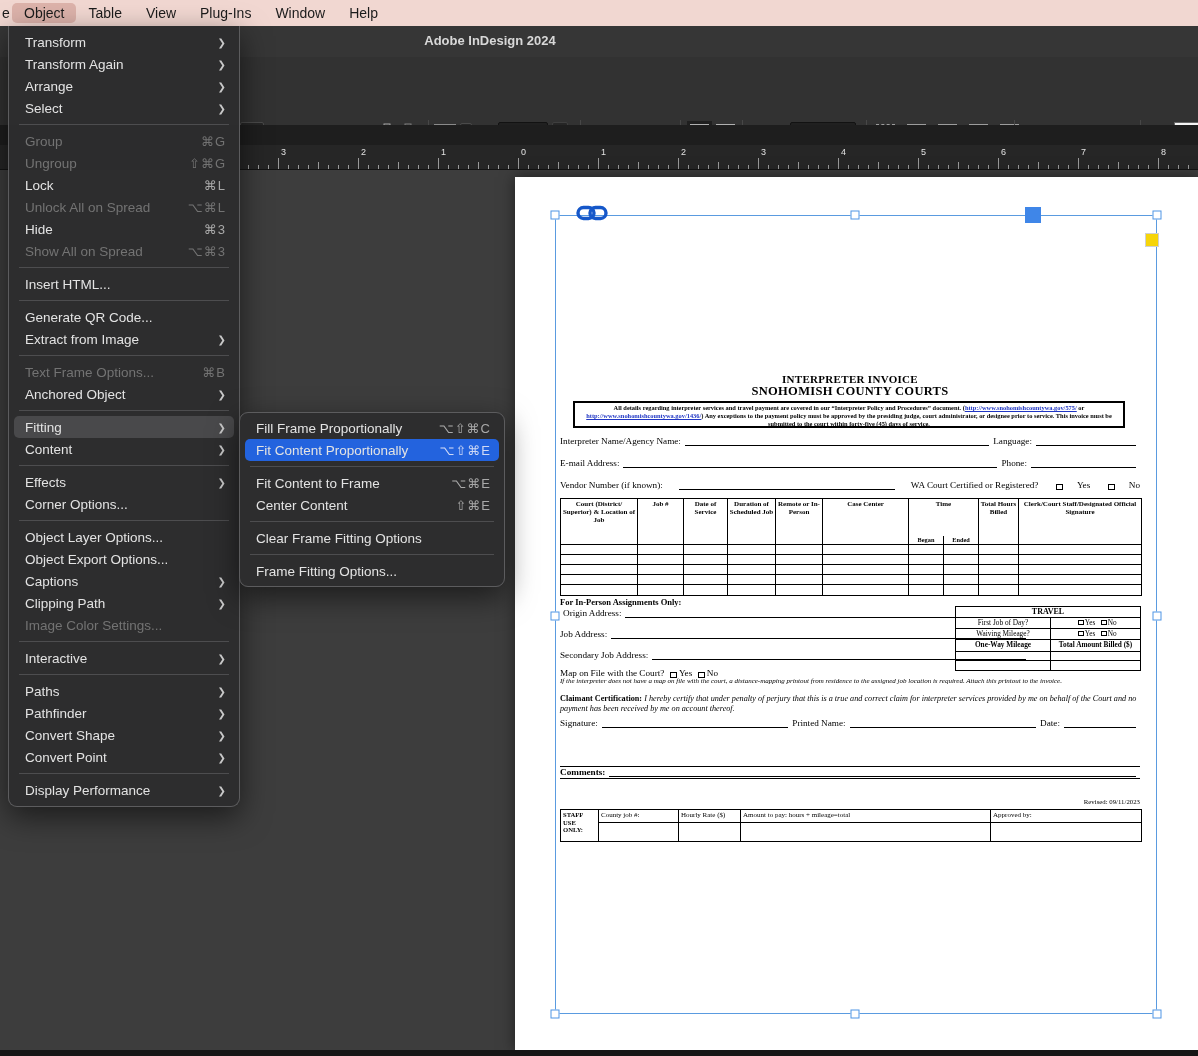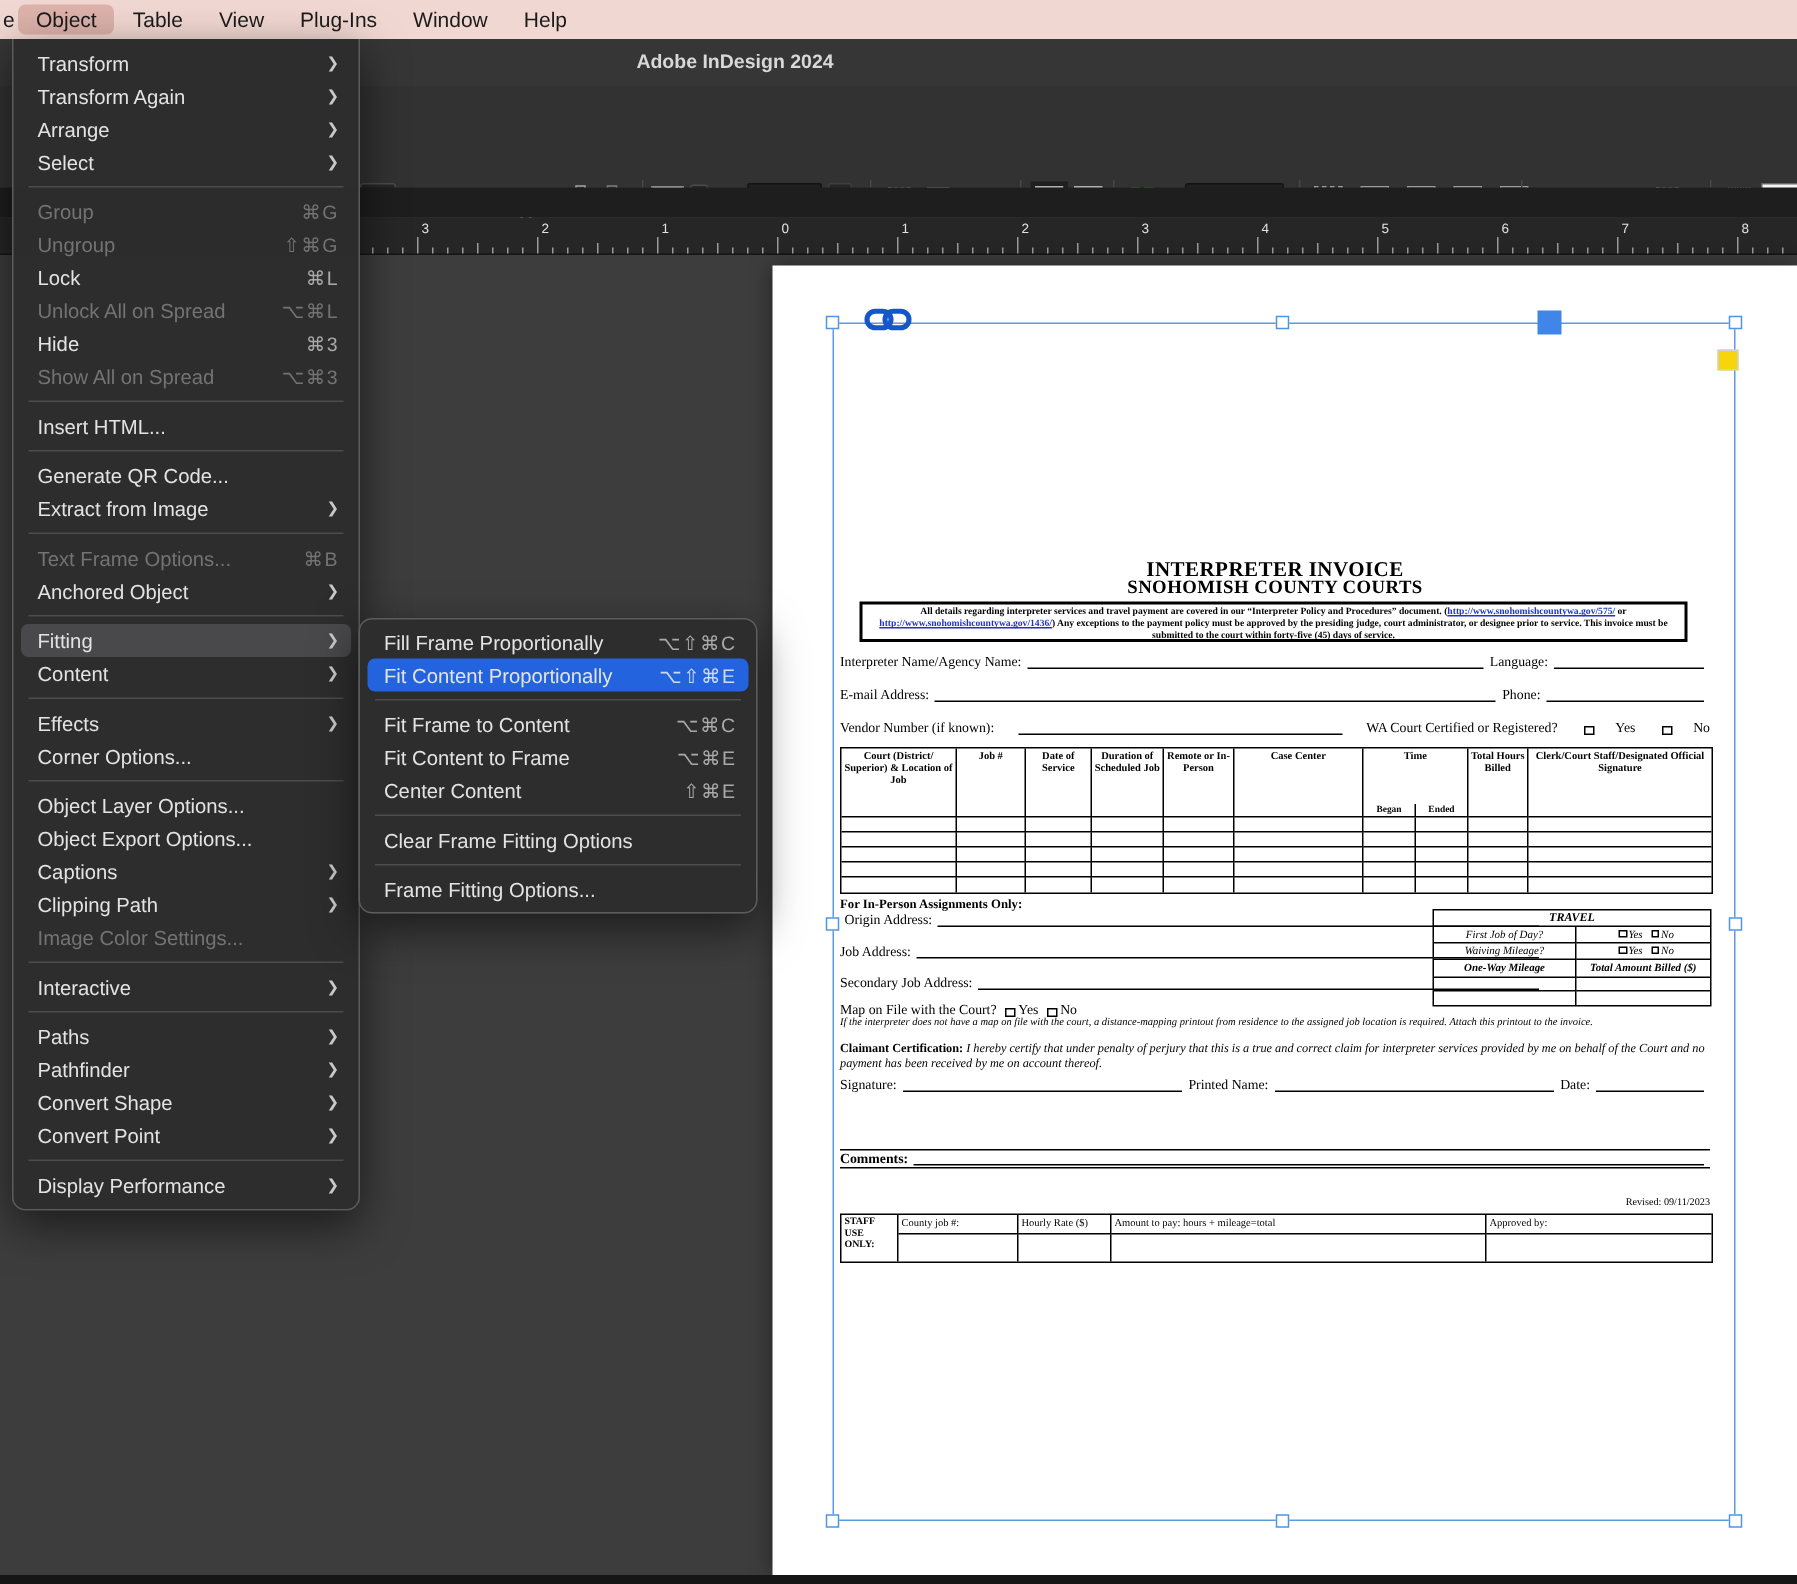--- a/index.html
+++ b/index.html
@@ -95,41 +95,41 @@
   .afbox{width:13px;height:13px;border:1px solid #8d8d8d;border-radius:2px;background:transparent;}
   .norbox{height:20px;background:#f5f5f5;border:1px solid #666;color:#111;font-size:12px;
     display:flex;align-items:center;padding:0 3px;width:30px;overflow:hidden;white-space:nowrap;}
   .fxlab{font-style:italic;color:#c8c8c8;font-size:12px;font-family:"Liberation Serif",serif;}
 
   
   .page{position:absolute;left:515px;top:177px;width:683px;height:873px;background:#fff;
     box-shadow:0 0 14px rgba(0,0,0,.5);color:#000;font-family:"Liberation Serif",serif;}
   .formarea{position:absolute;left:45px;top:0;width:580px;}
   .fa-abs{position:absolute;}
-  .doc-title1{top:196px;left:0;width:100%;text-align:center;font-weight:bold;font-size:14px;letter-spacing:.3px;}
+  .doc-title1{top:196px;left:0;width:100%;text-align:center;font-weight:bold;font-size:11px;letter-spacing:.3px;}
   .doc-title2{top:207px;left:0;width:100%;text-align:center;font-weight:bold;font-size:12.5px;letter-spacing:.3px;}
   .noticebox{top:224px;left:13px;width:552px;height:27px;border:2px solid #000;
     font-size:6.4px;line-height:8.1px;font-weight:bold;text-align:center;padding:1px 6px;}
   .noticebox .l{color:#1f35c4;text-decoration:underline;}
   .noticebox .u{text-decoration:underline;}
   .frow{display:flex;align-items:flex-end;font-size:9.2px;height:12px;}
   .frow .lab{white-space:nowrap;}
   .uline{border-bottom:1px solid #000;height:10px;flex:1;margin:0 4px;}
   .uline.fix{flex:none;}
   .cb{display:inline-block;width:6.5px;height:6.5px;border:1px solid #000;margin:0 2px 0 6px;}
   .mtable{display:grid;border:1.5px solid #000;font-size:7px;font-weight:bold;text-align:center;}
   .mc{border-right:1px solid #000;border-bottom:1px solid #000;overflow:hidden;}
   .mc.lastcol{border-right:none;}
   .mh{padding-top:1px;line-height:8px;}
   .th-time{display:flex;flex-direction:column;justify-content:space-between;}
   .th-time .tsub{display:flex;font-size:6.3px;}
   .th-time .tsub span{flex:1;}
   .th-time .tsub span:first-child{border-right:1px solid #000;}
   .travel{display:grid;grid-template-columns:95px 89px;grid-template-rows:11px 11px 11px 12px 9px 9px;
-    border:1px solid #000;font-size:7.3px;text-align:center;font-style:italic;}
+    border:1px solid #000;font-size:7.3px;text-align:center;}
   .tcell{border-right:1px solid #000;border-bottom:1px solid #000;overflow:hidden;}
   .tcell.r{border-right:none;}
   .tcell .cb{width:5.5px;height:5.5px;margin:0 1px 0 4px;}
   .iphead{font-weight:bold;font-size:8.5px;}
   .ipnote{font-style:italic;font-size:7px;line-height:8.5px;width:100%;}
   .certline{font-size:8.2px;line-height:10px;width:100%;}
   .fullline{border-bottom:1.4px solid #000;height:2px;width:100%;}
   .revised{font-size:6.8px;text-align:right;width:100%;}
   .staff{display:grid;grid-template-columns:38px 80px 62px 250px 150px;grid-template-rows:13px 18px;
     border:1px solid #000;font-size:7px;text-align:left;}
@@ -819,24 +819,20 @@
       <div class="menu-item">
         <span class="mi-label">Fill Frame Proportionally</span>
         <span class="mi-short">⌥⇧⌘C</span>
       </div>
       <div class="menu-item selected">
         <span class="mi-label">Fit Content Proportionally</span>
         <span class="mi-short">⌥⇧⌘E</span>
       </div>
       <div class="menu-sep"></div>
       <div class="menu-item">
-        <span class="mi-label">Fit Frame to Content</span>
-        <span class="mi-short">⌥⌘C</span>
-      </div>
-      <div class="menu-item">
         <span class="mi-label">Fit Content to Frame</span>
         <span class="mi-short">⌥⌘E</span>
       </div>
       <div class="menu-item">
         <span class="mi-label">Center Content</span>
         <span class="mi-short">⇧⌘E</span>
       </div>
       <div class="menu-sep"></div>
       <div class="menu-item">
         <span class="mi-label">Clear Frame Fitting Options</span>

